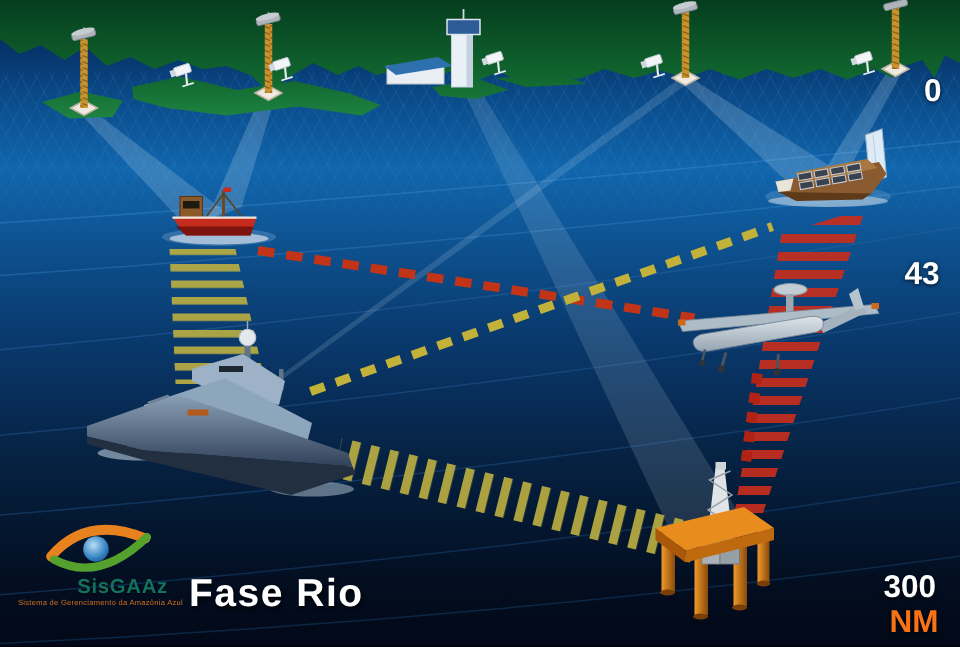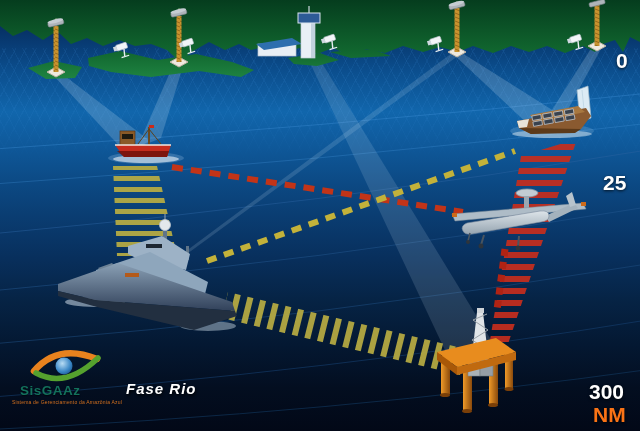--- a/index.html
+++ b/index.html
@@ -15,23 +15,23 @@
       repeating-linear-gradient(-62deg, rgba(60,140,215,.22) 0 1px, transparent 1px 9px);
     -webkit-mask-image:linear-gradient(180deg,#000 55%,transparent);
     mask-image:linear-gradient(180deg,#000 55%,transparent);}
   .scene{position:absolute;inset:0;width:640px;height:431px;}
   .tick{position:absolute;color:#fff;font-weight:bold;font-size:21px;line-height:1;
     text-shadow:0 1px 3px rgba(0,0,0,.75);}
   #t0{left:616px;top:50px;}
   #t25{left:603px;top:172px;}
   #t200{left:589px;top:381px;}
   #tnm{left:593px;top:404px;color:#f97316;}
-  .phase{position:absolute;left:126px;top:380px;color:#fff;font-size:15px;font-weight:bold;
-    font-style:italic;letter-spacing:1px;text-shadow:1px 2px 3px rgba(0,0,0,.85);}
-  .logo-title{position:absolute;left:20px;top:383px;width:92px;text-align:left;
+  .phase{position:absolute;left:126px;top:380px;color:#fff;font-size:26px;font-weight:bold;
+    letter-spacing:1px;text-shadow:1px 2px 3px rgba(0,0,0,.85);}
+  .logo-title{position:absolute;left:20px;top:383px;width:92px;text-align:right;
     color:#13715c;font-size:13.5px;font-weight:bold;letter-spacing:.5px;
     text-shadow:0 1px 1px rgba(0,0,0,.6);}
   .logo-sub{position:absolute;left:6px;top:399px;width:122px;text-align:center;
     color:#d4701e;font-size:5px;letter-spacing:.2px;}
 </style>
 </head>
 <body>
 
 <div class="canvas">
   <div class="sea"></div>
@@ -282,20 +282,20 @@
     </g>
 
     <g fill="none">
       <path d="M34,371 Q58,343 97,359" stroke="#e8821e" stroke-width="6.5" stroke-linecap="round"></path>
       <path d="M36,373 Q66,389 98,358" stroke="#55a12e" stroke-width="5.5" stroke-linecap="round"></path>
       <circle cx="64" cy="366" r="8.5" fill="url(#lgEye)"></circle>
     </g>
   </svg>
 
   <div class="tick" id="t0">0</div>
-  <div class="tick" id="t25">25</div>
+  <div class="tick" id="t25">43</div>
   <div class="tick" id="t200">300</div>
   <div class="tick" id="tnm">NM</div>
 
   <div class="logo-title">SisGAAz</div>
   <div class="logo-sub">Sistema de Gerenciamento da Amazônia Azul</div>
   <div class="phase">Fase Rio</div>
 </div>
 
 </body></html>

